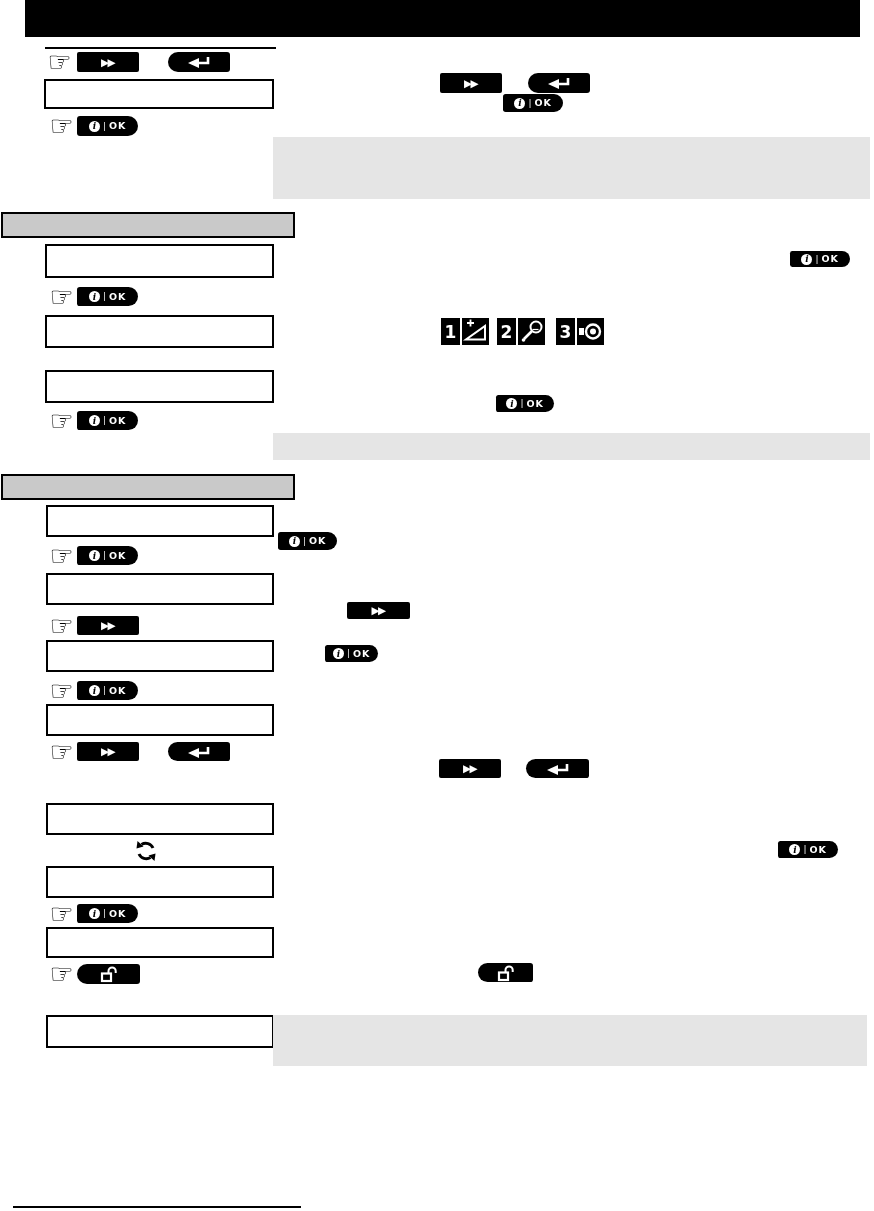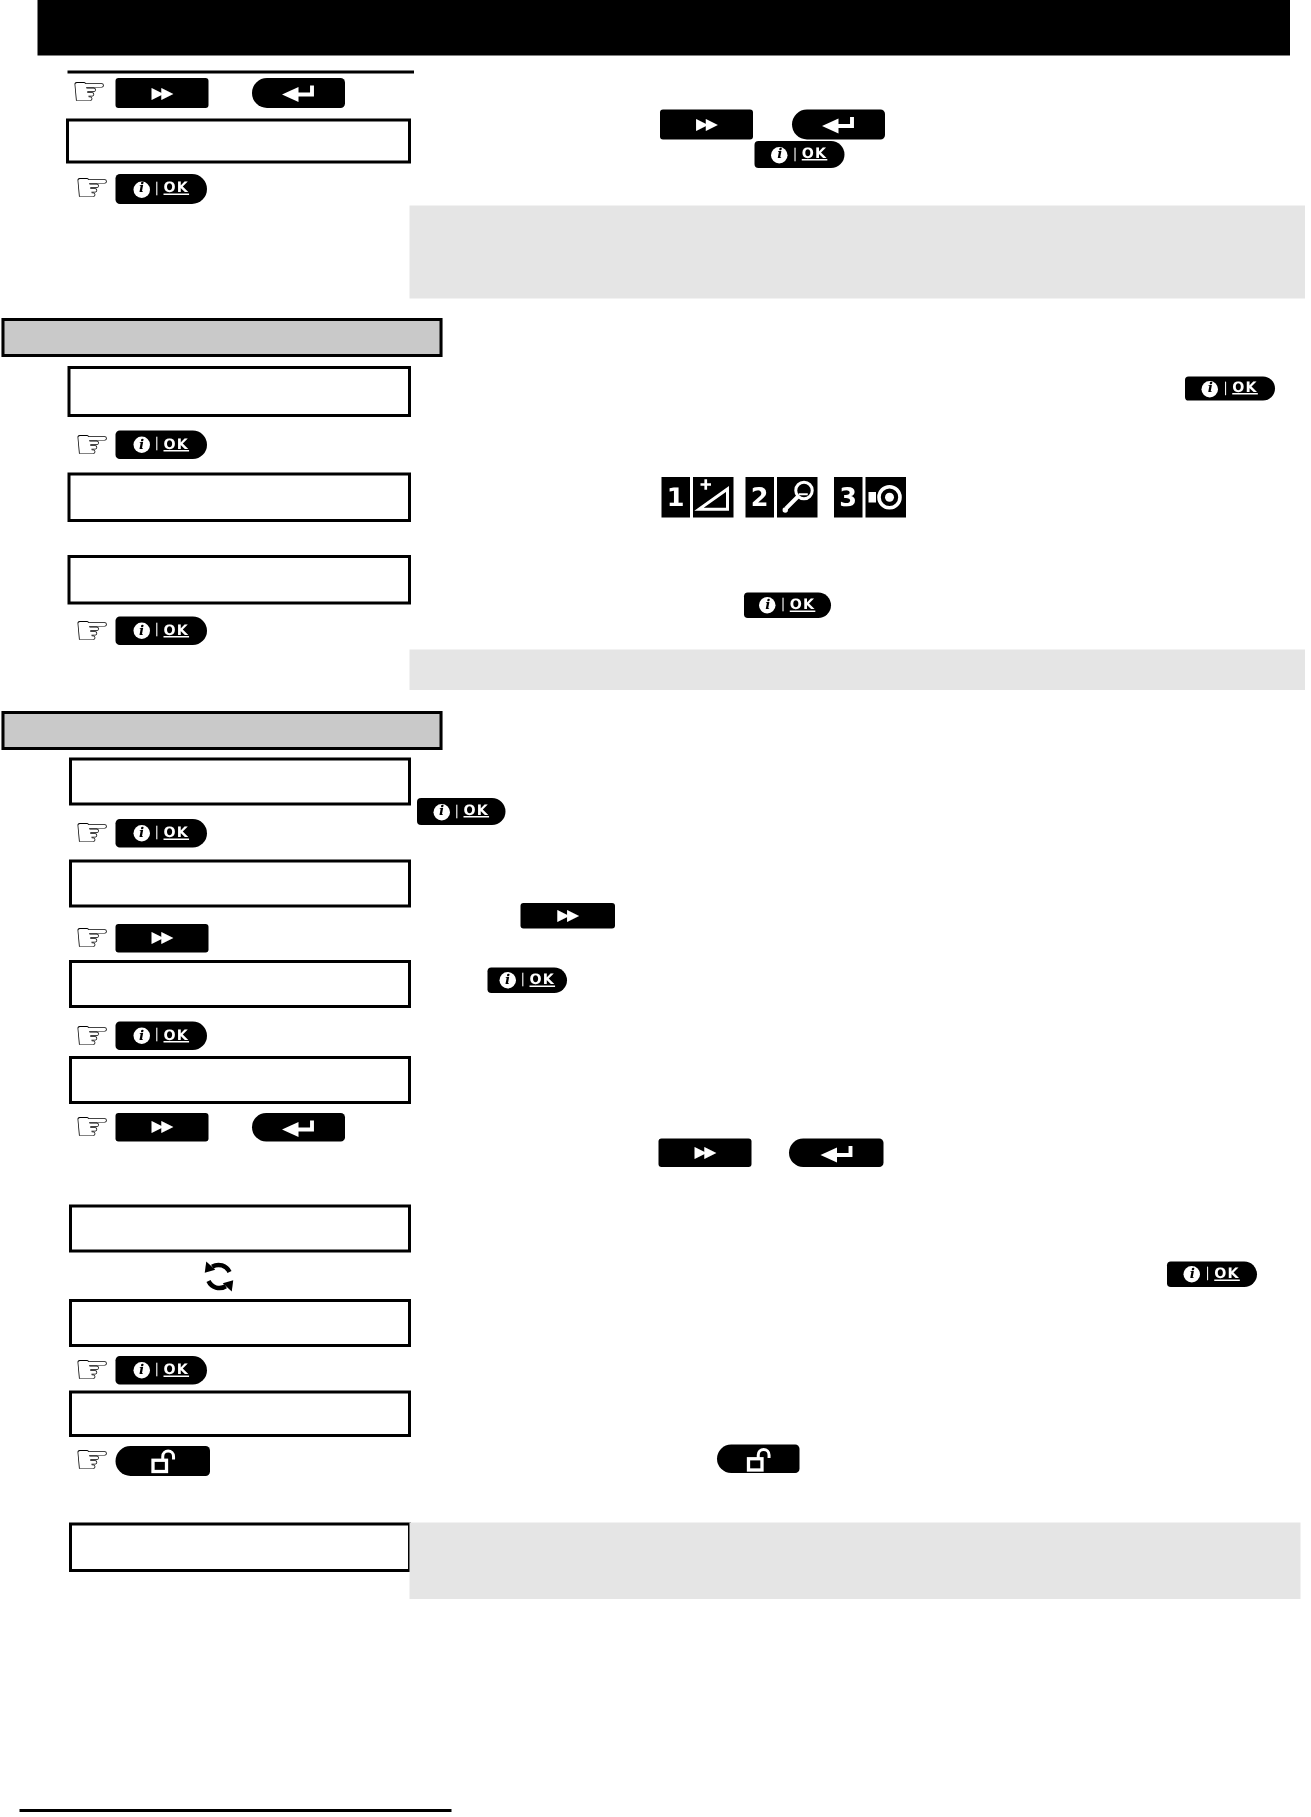--- a/index.html
+++ b/index.html
@@ -13,21 +13,21 @@
   .hand{position:absolute;color:#000;font-size:27px;line-height:27px;width:29px;text-align:center;}
   .key{position:absolute;background:#000;color:#fff;display:flex;align-items:center;
        justify-content:center;box-sizing:border-box;}
   .key.ff{border-radius:2px;}
   .key.ff .ffg{font-size:10.5px;letter-spacing:-1.5px;padding-right:1px;line-height:1;}
   .key.ok{border-radius:3px 10px 10px 3px;gap:3px;padding:0 5px;}
   .idisc{width:11px;height:11px;border-radius:50%;background:#fff;color:#000;
          font-family:"DejaVu Serif", serif;font-style:italic;font-weight:bold;font-size:9px;
          display:flex;align-items:center;justify-content:center;flex:0 0 auto;}
   .odiv{font-size:9px;line-height:1;opacity:.95;}
-  .olab{font-size:9.5px;font-weight:bold;letter-spacing:.8px;line-height:1;text-decoration:underline;}
+  .olab{font-size:9.5px;font-weight:bold;letter-spacing:.8px;line-height:1;}
   .key.bk{border-radius:10px 3px 3px 10px;}
   .key.ul{border-radius:10px 3px 3px 10px;}
   .keypair{position:absolute;display:flex;gap:2px;}
   .digit{width:19px;height:27px;background:#000;color:#fff;font-weight:bold;font-size:17px;
          display:flex;align-items:center;justify-content:center;}
   .kicon{width:27px;height:27px;background:#000;display:flex;align-items:center;justify-content:center;}
   .rot{position:absolute;width:24px;height:24px;}
   svg{display:block;}
 </style>
 </head>

